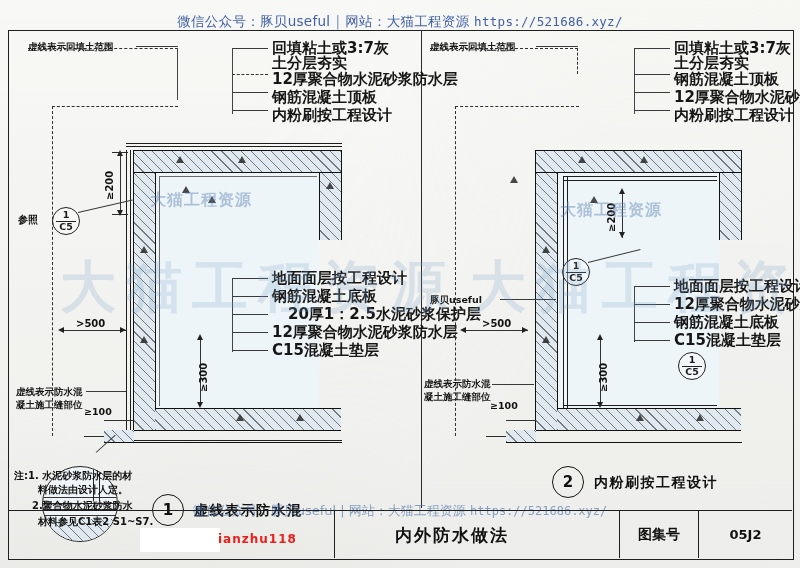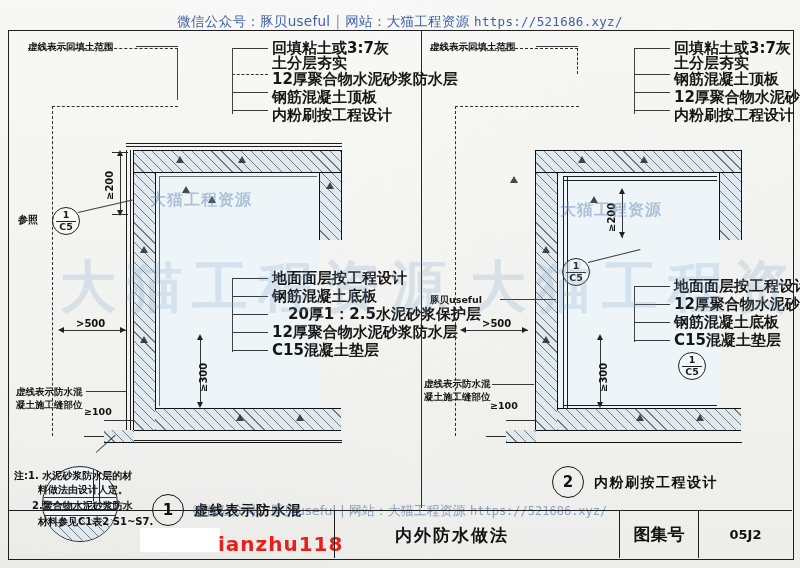--- a/index.html
+++ b/index.html
@@ -28,21 +28,21 @@
      border:1.6px solid #1f1f1f;background:transparent;}
 
   
   .titleband{position:absolute;left:8px;bottom:10px;width:784px;height:48px;
      border-top:1.6px solid #1f1f1f;box-sizing:border-box;display:flex;justify-content:center;}
   .tb-notes{width:326px;position:relative;}
   .tb-name{flex:1;position:relative;border-left:1.4px solid #1f1f1f;}
   .tb-code{width:172px;display:flex;flex-direction:column;border-left:1.4px solid #1f1f1f;}
   .tb-row{flex:1;display:flex;align-items:center;}
   .tb-row + .tb-row{border-top:1.4px solid #1f1f1f;}
-  .tb-key{width:78px;text-align:center;font-size:17px;font-weight:700;color:#111;}
+  .tb-key{width:78px;text-align:center;font-size:14px;font-weight:700;color:#111;}
   .tb-val{flex:1;text-align:center;font-size:13px;font-weight:700;color:#111;
      border-left:1.4px solid #1f1f1f;height:100%;display:flex;align-items:center;justify-content:center;}
   .tb-name span{position:absolute;left:60px;top:50%;transform:translateY(-50%);
      font-size:17px;font-weight:700;letter-spacing:2px;color:#111;}
 
   
   .vdiv{position:absolute;left:421px;top:30px;width:0;height:478px;border-left:1.5px solid #2a2a2a;}
 
   
   .ln{position:absolute;background:#2b2b2b;}
@@ -350,21 +350,21 @@
   <div class="wm wm-big" style="left:60px;top:250px;">大猫工程资源</div>
   <div class="wm wm-big" style="left:470px;top:250px;">大猫工程资源</div>
   <div class="wm wm-mid" style="left:150px;top:190px;">大猫工程资源</div>
   <div class="wm wm-mid" style="left:560px;top:200px;">大猫工程资源</div>
 
   <div class="wm-bot">
     <span>微信公众号：</span><span>豚贝useful</span>&nbsp;<span>|</span>&nbsp;<span>网站：</span><span>大猫工程资源</span>&nbsp;<span class="mono">https://521686.xyz/</span>
   </div>
 
   <div class="redbox" style="left:140px;top:528px;width:80px;height:24px;"></div>
-  <div class="red" style="left:218px;top:532px;font-size:20px;letter-spacing:1px;">ianzhu118</div>
+  <div class="red" style="left:218px;top:532px;font-size:12px;letter-spacing:1px;">ianzhu118</div>
 
   <div class="titleband">
     <div class="tb-notes">
       <div class="notes" style="left:6px;top:-42px;position:absolute;">注:1. 水泥砂浆防水层的材</div>
       <div class="notes" style="left:30px;top:-28px;position:absolute;">料做法由设计人定。</div>
       <div class="notes" style="left:24px;top:-12px;position:absolute;">2.聚合物水泥砂浆防水</div>
       <div class="notes" style="left:30px;top:4px;position:absolute;">材料参见C1表2 S1~S7.</div>
     </div>
     <div class="tb-name">
       <span>内外防水做法</span>

